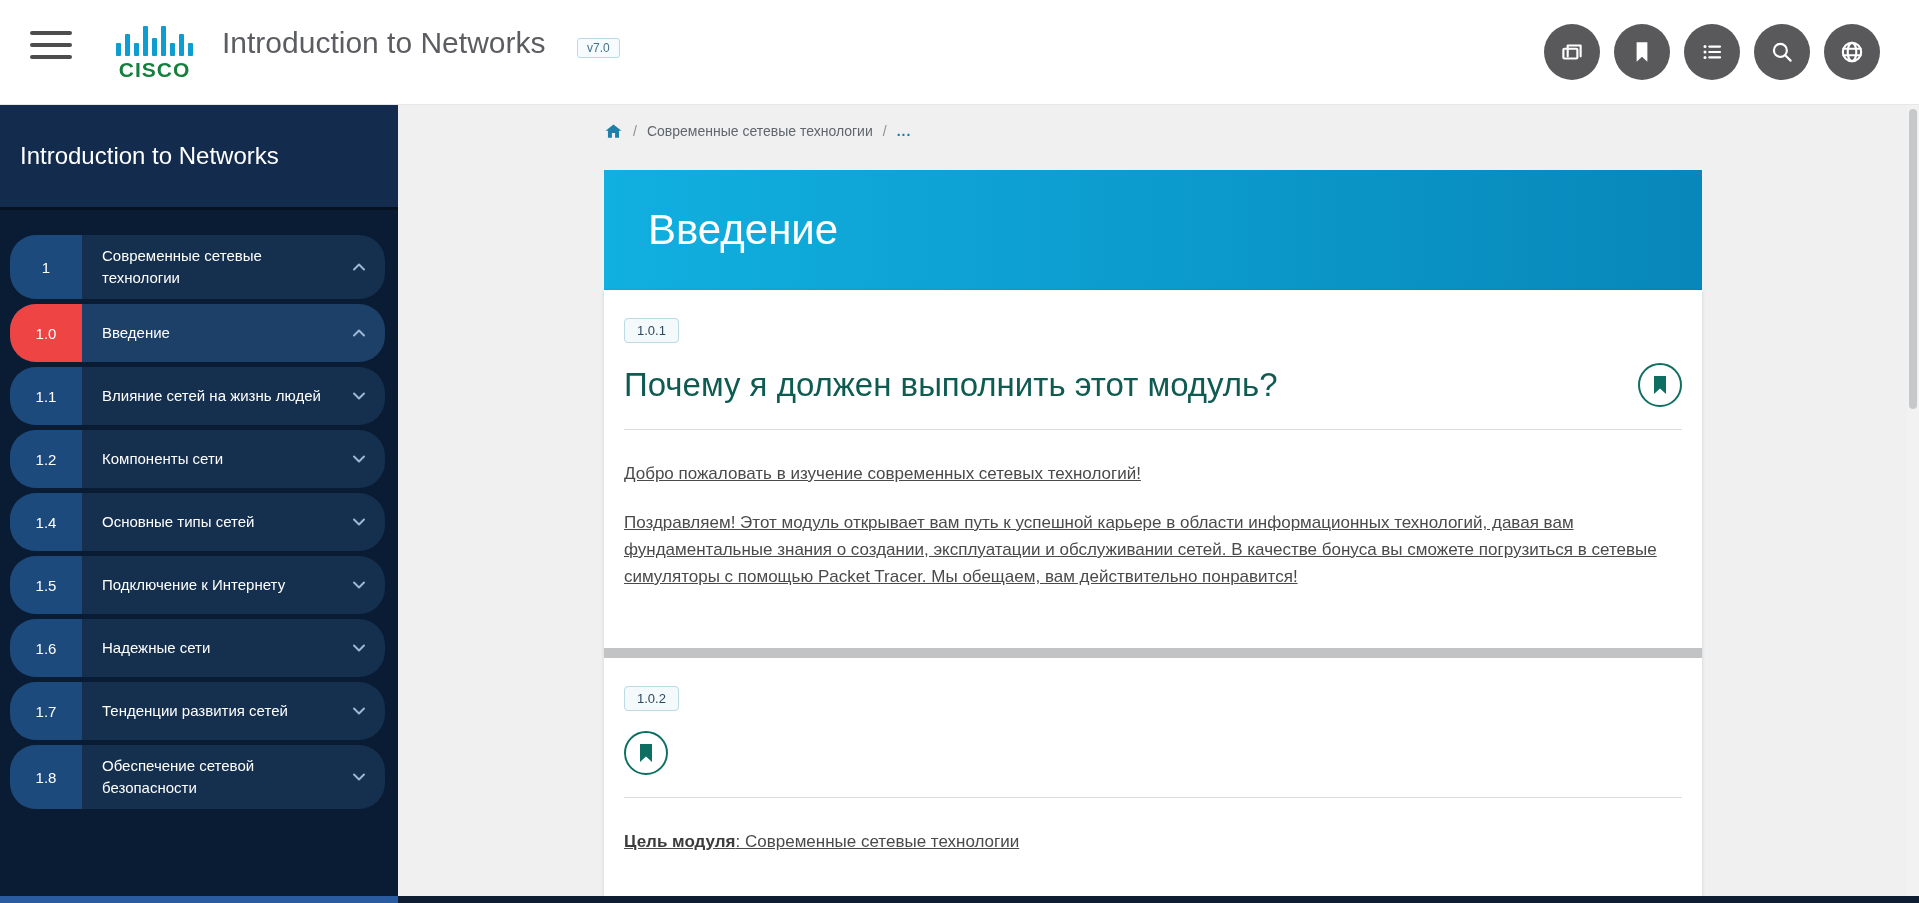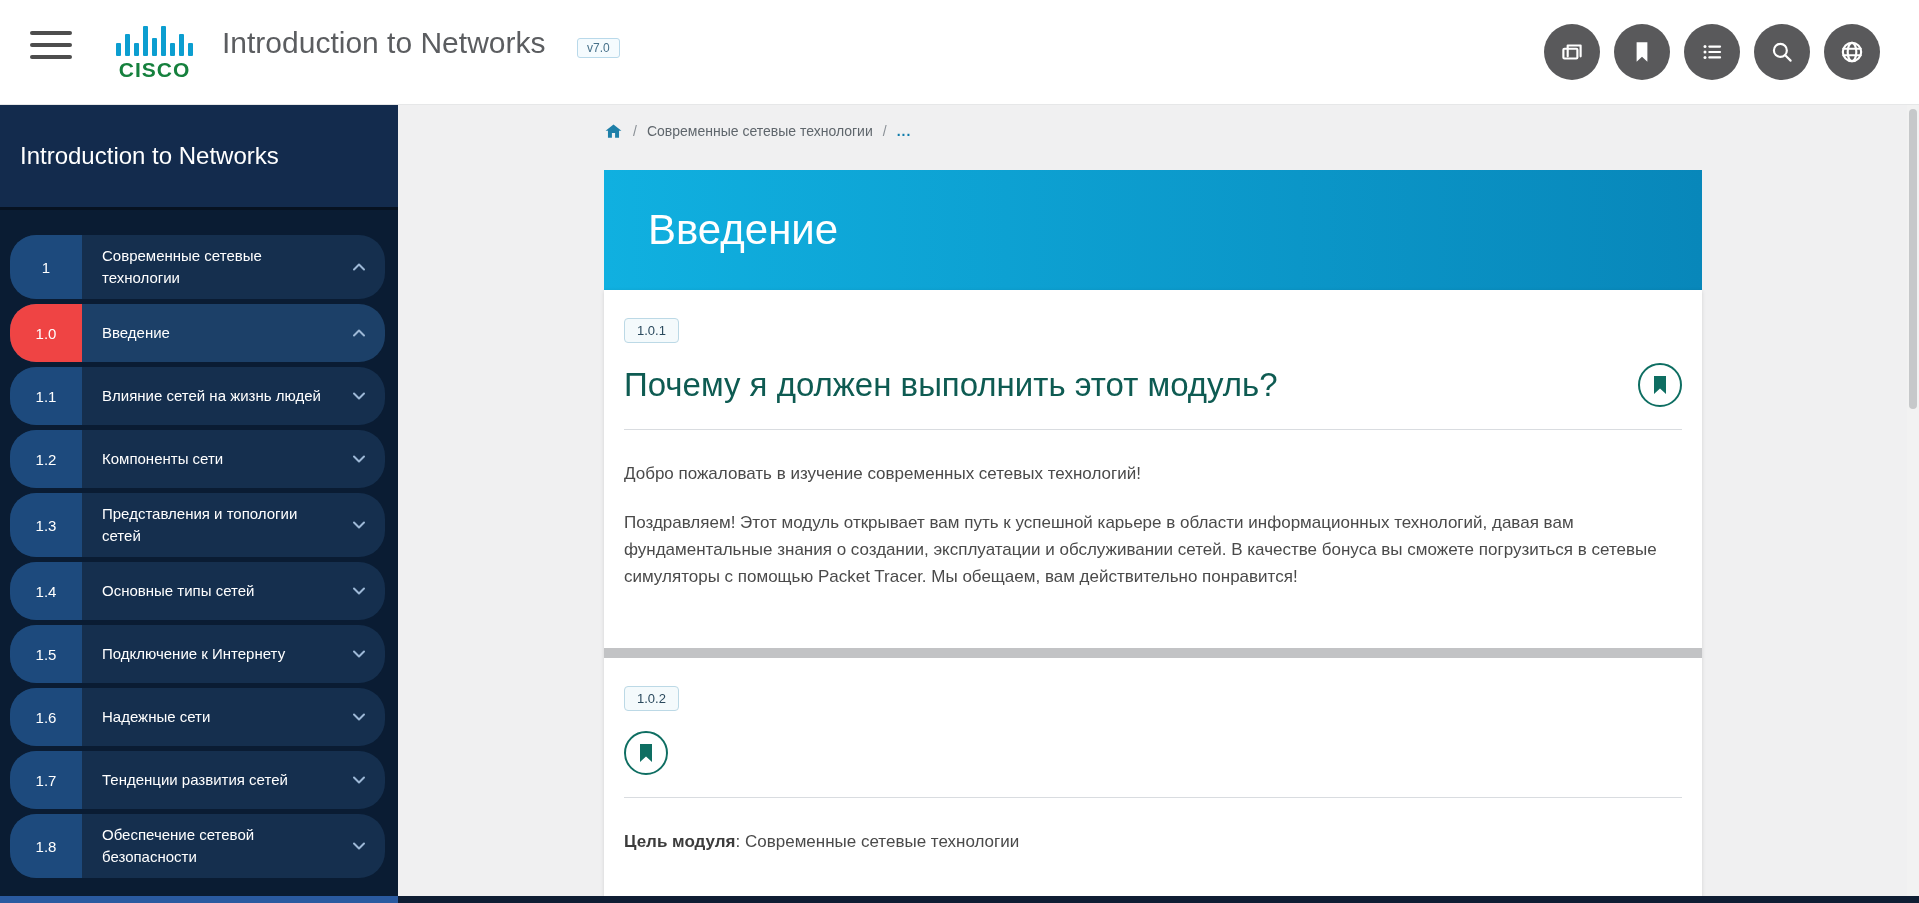--- a/index.html
+++ b/index.html
@@ -46,21 +46,21 @@
   .banner-title { color:#fff; font-size:42px; font-weight:400; }
 
   .card { position:absolute; left:604px; top:290px; width:1098px; height:607px; background:#fff; box-shadow:0 1px 4px rgba(0,0,0,.12); z-index:3; overflow:hidden; }
   .section { position:relative; padding:0 20px; }
   .chip { display:inline-block; margin-top:28px; font-size:13px; color:#2b4a5e; background:#f4fafc; border:1px solid #bcd9e6; border-radius:4px; padding:4px 12px; }
   .h-row { display:flex; align-items:center; justify-content:space-between; margin-top:20px; }
   .h-title { color:#0e5b52; font-size:33px; font-weight:400; }
   .bm-btn { width:44px; height:44px; border-radius:50%; border:2px solid #0e6e62; background:#fff; display:flex; align-items:center; justify-content:center; cursor:pointer; flex:0 0 44px; }
   .bm-btn svg { width:16px; height:18px; fill:#0e6e62; display:block; }
   .h-divider { border-bottom:1px solid #d9dce0; margin-top:22px; }
-  .section p { font-size:17px; line-height:27px; color:#4a4a4a; }
+  .section p { font-size:17px; line-height:27px; color:#4a4a4a;text-decoration:underline; }
   .p1 { margin-top:30px; }
   .p2 { margin-top:22px; }
   .sec-split { height:10px; background:#c2c3c5; margin-top:58px; }
   .goal { margin-top:30px; }
   .goal strong { font-weight:bold; color:#3c3c3c; }
 
   
   .bottom-bar { position:absolute; left:0; bottom:0; width:1919px; height:7px; background:#0f1d33; z-index:6; }
   .bottom-bar .accent { position:absolute; left:0; top:0; width:398px; height:7px; background:#2a5aa0; }
   .scrollbar { position:absolute; right:0; top:105px; width:12px; height:791px; background:#f2f2f2; z-index:7; }
@@ -163,27 +163,20 @@
       </div>
 
       <div class="nav-row">
         <div class="nav-num">1.2</div>
         <div class="nav-label">Компоненты сети</div>
         <svg class="chev down" viewBox="0 0 24 24">
             <polyline points="6,15 12,9 18,15"></polyline>
           </svg>
       </div>
 
-      <div class="nav-row">
-        <div class="nav-num">1.3</div>
-        <div class="nav-label">Представления и топологии сетей</div>
-        <svg class="chev down" viewBox="0 0 24 24">
-            <polyline points="6,15 12,9 18,15"></polyline>
-          </svg>
-      </div>
 
       <div class="nav-row">
         <div class="nav-num">1.4</div>
         <div class="nav-label">Основные типы сетей</div>
         <svg class="chev down" viewBox="0 0 24 24">
             <polyline points="6,15 12,9 18,15"></polyline>
           </svg>
       </div>
 
       <div class="nav-row">

